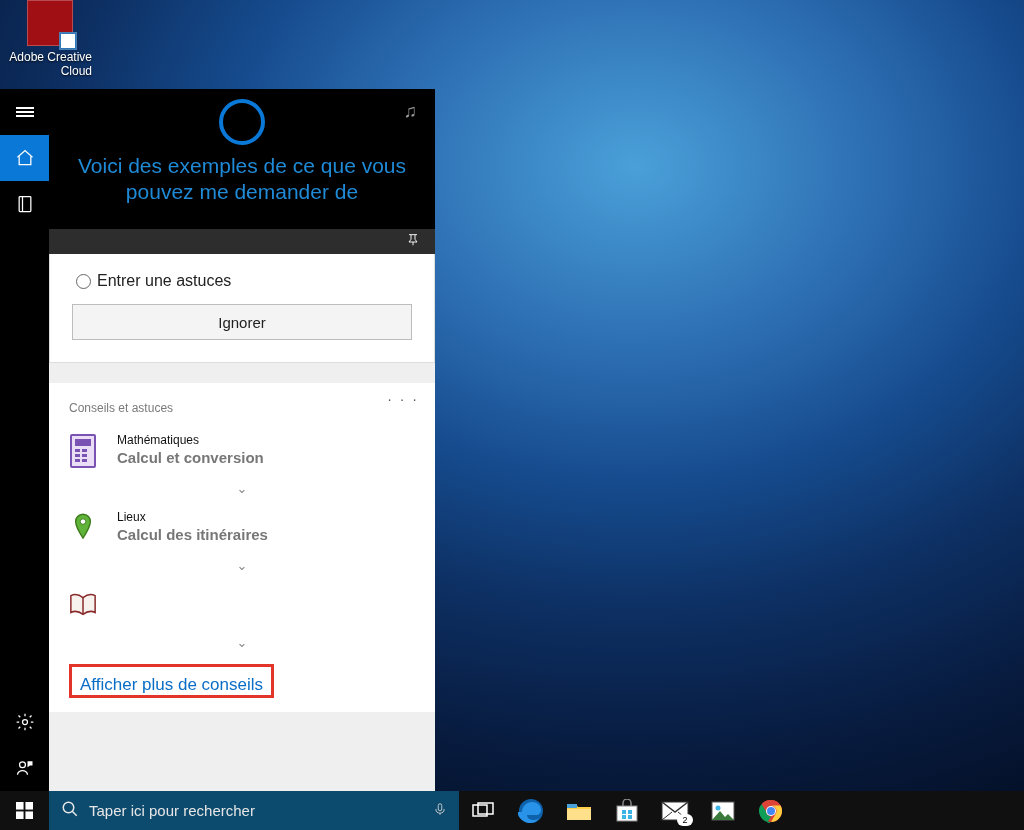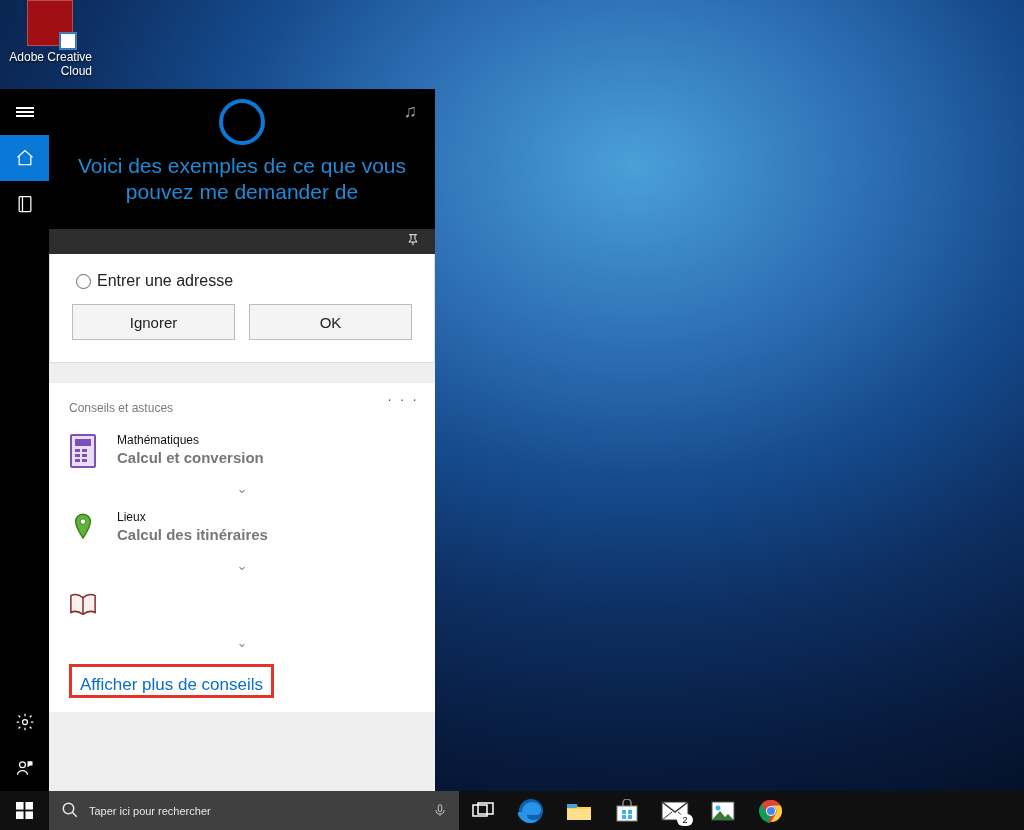--- a/index.html
+++ b/index.html
@@ -67,21 +67,21 @@
      linear-gradient(#7a52b3,#7a52b3) 7px 10px/5px 3px no-repeat;}
   
   .ic-pin svg{width:22px;height:34px;}
   
   .ic-book svg{width:30px;height:26px;}
   
   
   .taskbar{position:absolute;left:0;bottom:0;width:100%;height:39px;background:#101010;display:flex;align-items:stretch;color:#fff;}
   .tb-start{width:49px;display:flex;align-items:center;justify-content:center;cursor:pointer;}
   .tb-start svg{width:17px;height:17px;fill:#fff;}
-  .tb-search{width:386px;background:#404040;display:flex;align-items:center;padding:0 12px;gap:10px;color:#e6e6e6;font-size:11px;}
+  .tb-search{width:386px;background:#0c4a6e;display:flex;align-items:center;padding:0 12px;gap:10px;color:#e6e6e6;font-size:15px;}
   .tb-search .sicon svg{width:18px;height:18px;stroke:#e6e6e6;fill:none;stroke-width:2;}
   .tb-search .sp{flex:1;}
   .tb-search .mic svg{width:14px;height:20px;stroke:#cfcfcf;fill:none;stroke-width:1.6;}
   .tb-apps{display:flex;align-items:center;}
   .tb-apps .app{width:48px;height:39px;display:flex;align-items:center;justify-content:center;cursor:pointer;position:relative;}
   .badge{position:absolute;right:6px;bottom:4px;background:#fff;color:#000;font-size:9px;border-radius:7px;min-width:12px;height:12px;line-height:12px;text-align:center;padding:0 2px;}
   
 </style>
 </head>
 <body>
@@ -142,25 +142,24 @@
             <path d="M6 4h12M9 4v7l-3 4h12l-3-4V4M12 15v5"></path>
           </svg>
         </span>
      </div>
 
      <div class="scroll">
         <div class="card first">
           <div class="card-inner">
             <label class="radio-row">
               <span class="radio"></span>
-              <span>Entrer une adresse</span>
+              <span>Entrer une astuces</span>
             </label>
             <div class="btn-row">
               <div class="btn">Ignorer</div>
-              <div class="btn">OK</div>
             </div>
           </div>
         </div>
 
         <div class="tips-card">
            <div class="dots">· · ·</div>
            <div class="tips-title">Conseils et astuces</div>
            
            <div class="tip">
              <div class="icon">

